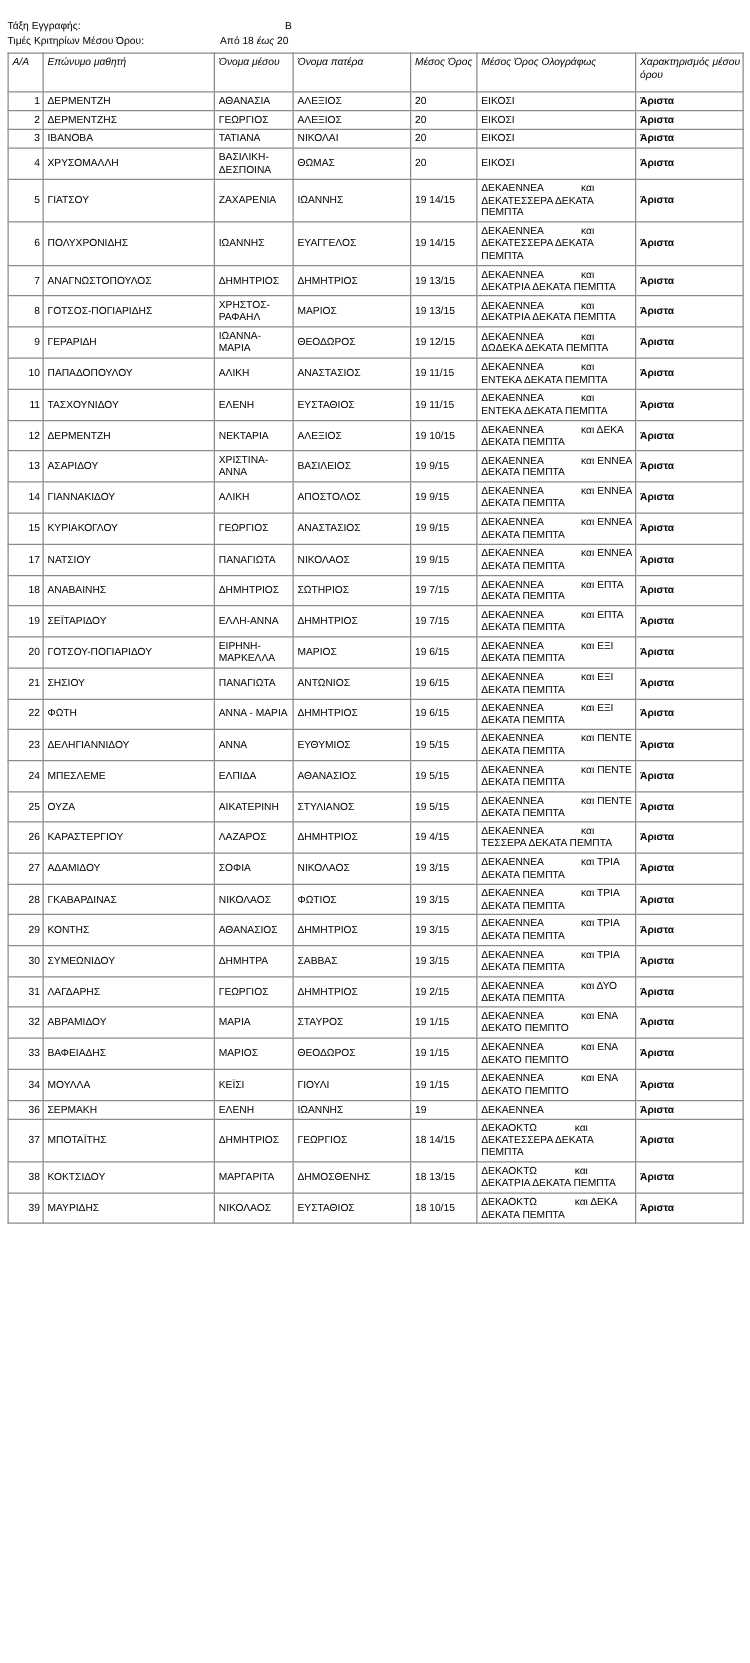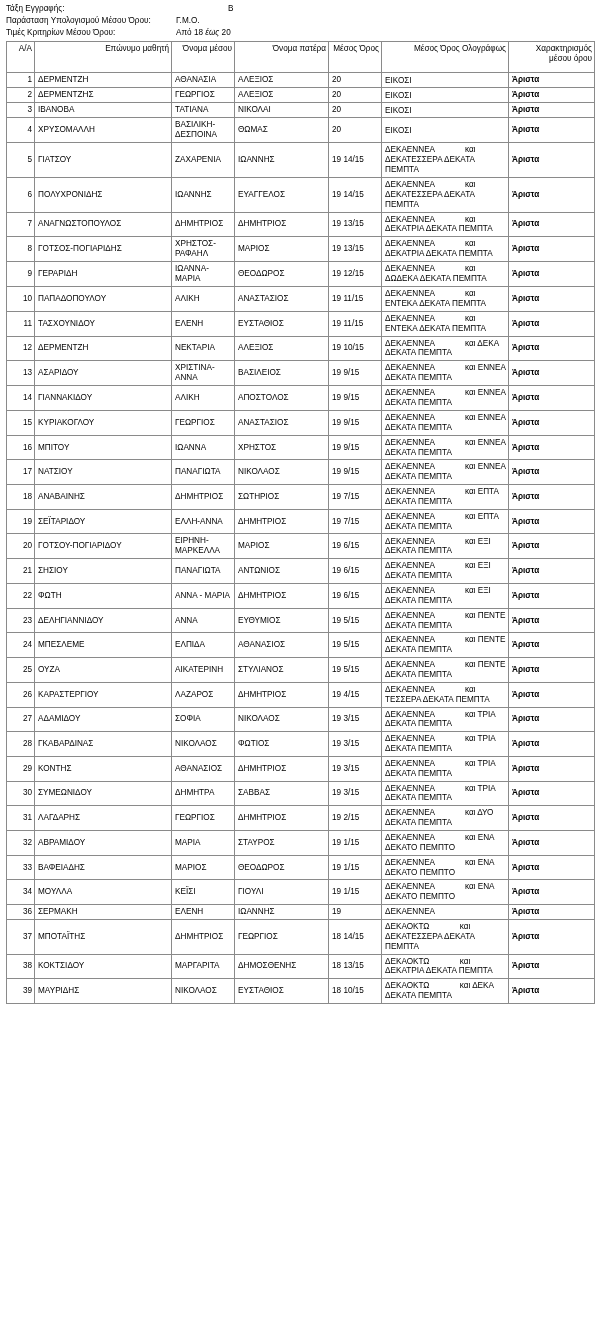--- a/index.html
+++ b/index.html
@@ -14,21 +14,21 @@
     font-family: "Liberation Sans", "DejaVu Sans", sans-serif;
     color: #000000;
     overflow: hidden;
   }
 
   .page {
     position: relative;
     width: 600px;
     height: 1330px;
     box-sizing: border-box;
-    padding: 4px 6px 0 6px;
+    padding: 16px 6px 0 6px;
   }
 
   
   .meta {
     width: 100%;
     border-collapse: collapse;
     font-size: 8.2px;
     line-height: 1.32;
     margin: 0 0 2px 0;
   }
@@ -63,23 +63,24 @@
     line-height: 1.22;
   }
   .grid th, .grid td {
     border: 1px solid #8a8a8a;
     vertical-align: top;
     padding: 2px 2px 2px 3px;
     overflow: hidden;
   }
   .grid thead th {
     font-weight: normal;
-    text-align: right;
+    text-align: left;
     height: 26px;
     vertical-align: top;
+    font-style: italic;
   }
 
   
   col.c-aa    { width: 28px; }
   col.c-last  { width: 137px; }
   col.c-first { width: 63px; }
   col.c-fath  { width: 94px; }
   col.c-avg   { width: 53px; }
   col.c-words { width: 127px; }
   col.c-char  { width: 86px; }
@@ -112,24 +113,20 @@
 </head>
 <body>
 
 <div class="page">
 
   <table class="meta">
     <tbody>
       <tr class="meta-row-class">
         <td class="meta-label">Τάξη Εγγραφής:</td>
         <td class="meta-value">Β</td>
-      </tr>
-      <tr>
-        <td class="meta-label">Παράσταση Υπολογισμού Μέσου Όρου:</td>
-        <td class="meta-value">Γ.Μ.Ο.</td>
       </tr>
       <tr>
         <td class="meta-label">Τιμές Κριτηρίων Μέσου Όρου:</td>
         <td class="meta-value meta-value-italicnum"><span>Από 18 </span><i>έως</i><span> 20</span></td>
       </tr>
     </tbody>
   </table>
 
   <table class="grid">
     <colgroup>
@@ -282,29 +279,20 @@
         <tr>
           <td class="cell-aa">15</td>
           <td>ΚΥΡΙΑΚΟΓΛΟΥ</td>
           <td>ΓΕΩΡΓΙΟΣ</td>
           <td>ΑΝΑΣΤΑΣΙΟΣ</td>
           <td>19 9/15</td>
           <td class="cell-words">ΔΕΚΑΕΝΝΕΑ <span class="kai">και</span> ΕΝΝΕΑ ΔΕΚΑΤΑ ΠΕΜΠΤΑ</td>
           <td class="cell-char">Άριστα</td>
         </tr>
         <tr>
-          <td class="cell-aa">16</td>
-          <td>ΜΠΙΤΟΥ</td>
-          <td>ΙΩΑΝΝΑ</td>
-          <td>ΧΡΗΣΤΟΣ</td>
-          <td>19 9/15</td>
-          <td class="cell-words">ΔΕΚΑΕΝΝΕΑ <span class="kai">και</span> ΕΝΝΕΑ ΔΕΚΑΤΑ ΠΕΜΠΤΑ</td>
-          <td class="cell-char">Άριστα</td>
-        </tr>
-        <tr>
           <td class="cell-aa">17</td>
           <td>ΝΑΤΣΙΟΥ</td>
           <td>ΠΑΝΑΓΙΩΤΑ</td>
           <td>ΝΙΚΟΛΑΟΣ</td>
           <td>19 9/15</td>
           <td class="cell-words">ΔΕΚΑΕΝΝΕΑ <span class="kai">και</span> ΕΝΝΕΑ ΔΕΚΑΤΑ ΠΕΜΠΤΑ</td>
           <td class="cell-char">Άριστα</td>
         </tr>
         <tr>
           <td class="cell-aa">18</td>

